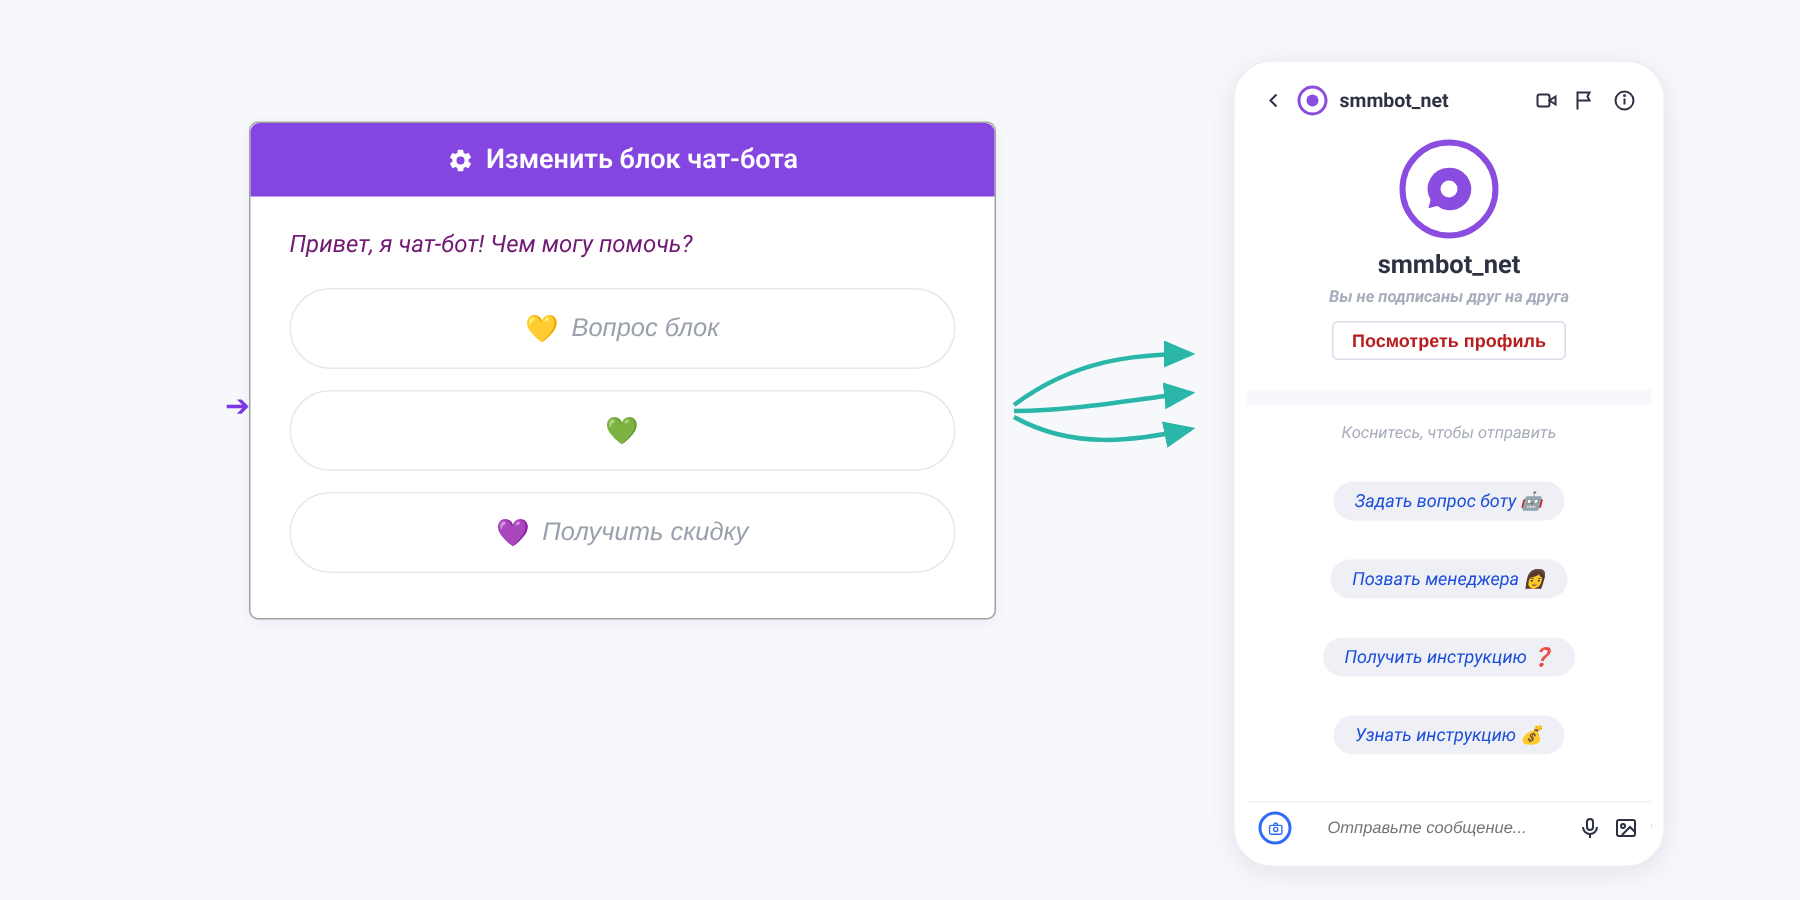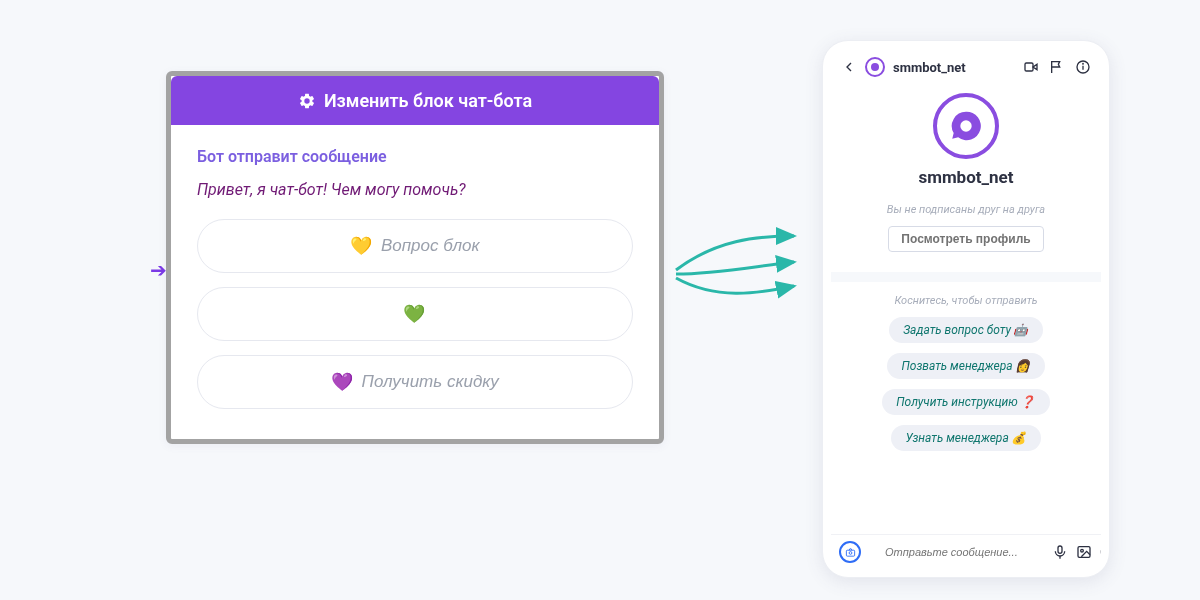--- a/index.html
+++ b/index.html
@@ -8,26 +8,26 @@
     height: 600px;
     background: #f6f8fb;
     font-family: -apple-system, BlinkMacSystemFont, "Segoe UI", Roboto, Arial, sans-serif;
     position: relative;
     overflow: hidden;
   }
   
   .editor-card {
     position: absolute;
     left: 166px;
-    top: 71px;
+    top: 81px;
     width: 498px;
     background: #fff;
     border-radius: 6px;
     box-shadow: 0 2px 8px rgba(100,100,150,.08);
-    border: 5px solid #a3a3a3;
+    border: 1px solid #a3a3a3;
   }
   .editor-header {
     background: #8445e1;
     color: #fff;
     font-weight: 600;
     font-size: 18px;
     padding: 14px 0;
     border-radius: 6px 6px 0 0;
     display: flex;
     align-items: center;
@@ -111,35 +111,35 @@
   .avatar-sm::after { content:""; width:8px;height:8px;border-radius:50%;background:#8a4de0;}
   .svg-ico { width:16px;height:16px; stroke:#2d3142; stroke-width:2; fill:none; }
 
   .profile-block { text-align: center; padding: 6px 0 14px; }
   .avatar-lg {
     width: 66px;height:66px;border-radius:50%;border:4px solid #8a4de0;
     margin: 4px auto 8px; display:flex;align-items:center;justify-content:center;
   }
   .avatar-lg svg { width: 34px;height:34px;}
   .profile-name { font-weight:700; font-size:17px; color:#2d3142; }
-  .profile-sub { color:#a7adba; font-size:11px; font-style:italic; margin-top:16px; }
+  .profile-sub { color:#a7adba; font-size:11px; font-style:italic; margin-top:4px;font-weight:bold; }
   .view-profile {
     display:inline-block; margin-top:10px; border:1px solid #d7dbe6;
     border-radius:4px; padding:5px 12px; font-size:12px; font-weight:600;
-    color:#737373; background:#fff; cursor:pointer;
+    color:#b91c1c; background:#fff; cursor:pointer;
   }
 
   .hr { height:10px; background:#f6f8fb; margin: 6px 0 0; }
 
   .reply-area { padding: 12px 18px 8px; text-align:center; flex:1; }
   .reply-hint { color:#a7adba; font-size:11px; font-style:italic; margin-bottom:10px; }
   .chip {
-    display:inline-block; background:#eef0f6; color:#0f766e;
+    display:inline-block; background:#eef0f6; color:#1d4ed8;
     border-radius:999px; padding:6px 14px; font-size:12px;
-    margin: 0 0 10px; font-style:italic; cursor:pointer;
+    margin: 16px 0 10px; font-style:italic; cursor:pointer;
   }
 
   .composer {
     display:flex; align-items:center; gap:22px;
     padding: 6px 8px 6px; border-top:1px solid #f0f1f5;
   }
   .cam-btn {
     width:22px;height:22px;border-radius:50%;border:2px solid #2f6df6;
     display:flex;align-items:center;justify-content:center;flex:none;
   }
@@ -160,21 +160,20 @@
 <div class="arrow-in">➔</div>
 
 <div class="editor-card">
   <div class="editor-header">
     <svg class="gear" viewBox="0 0 24 24" fill="#fff">
         <path d="M19.14,12.94a7.14,7.14,0,0,0,0-1.88l2-1.55a.5.5,0,0,0,.12-.64l-1.9-3.29a.5.5,0,0,0-.6-.22l-2.35.94a7.23,7.23,0,0,0-1.63-.94L14.5,2.81A.5.5,0,0,0,14,2.4H10a.5.5,0,0,0-.49.41L9.23,5.36a7.23,7.23,0,0,0-1.63.94L5.25,5.36a.5.5,0,0,0-.6.22l-1.9,3.29a.5.5,0,0,0,.12.64l2,1.55a7.14,7.14,0,0,0,0,1.88l-2,1.55a.5.5,0,0,0-.12.64l1.9,3.29a.5.5,0,0,0,.6.22l2.35-.94a7.23,7.23,0,0,0,1.63.94l.28,2.55A.5.5,0,0,0,10,21.6h4a.5.5,0,0,0,.49-.41l.28-2.55a7.23,7.23,0,0,0,1.63-.94l2.35.94a.5.5,0,0,0,.6-.22l1.9-3.29a.5.5,0,0,0-.12-.64ZM12,15.6A3.6,3.6,0,1,1,15.6,12,3.6,3.6,0,0,1,12,15.6Z"></path>
       </svg>
     <span>Изменить блок чат-бота</span>
   </div>
   <div class="editor-body">
-    <div class="editor-label">Бот отправит сообщение</div>
     <div class="editor-message">Привет, я чат-бот! Чем могу помочь?</div>
 
     <button class="option-btn">
       <span class="heart">💛</span>
       <span>Вопрос блок</span>
     </button>
     <button class="option-btn">
       <span class="heart">💚</span>
     </button>
     <button class="option-btn">
@@ -234,21 +233,21 @@
       <button class="view-profile">Посмотреть профиль</button>
     </div>
 
     <div class="hr"></div>
 
     <div class="reply-area">
       <div class="reply-hint">Коснитесь, чтобы отправить</div>
       <div><span class="chip">Задать вопрос боту 🤖</span></div>
       <div><span class="chip">Позвать менеджера 👩</span></div>
       <div><span class="chip">Получить инструкцию ❓</span></div>
-      <div><span class="chip">Узнать менеджера 💰</span></div>
+      <div><span class="chip">Узнать инструкцию 💰</span></div>
     </div>
 
     <div class="composer">
       <span class="cam-btn">
         <svg viewBox="0 0 24 24">
             <rect x="3" y="7" width="18" height="13" rx="2"></rect>
             <circle cx="12" cy="13" r="3"></circle>
             <path d="M9 7l1.5-3h3L15 7"></path>
           </svg>
       </span>

